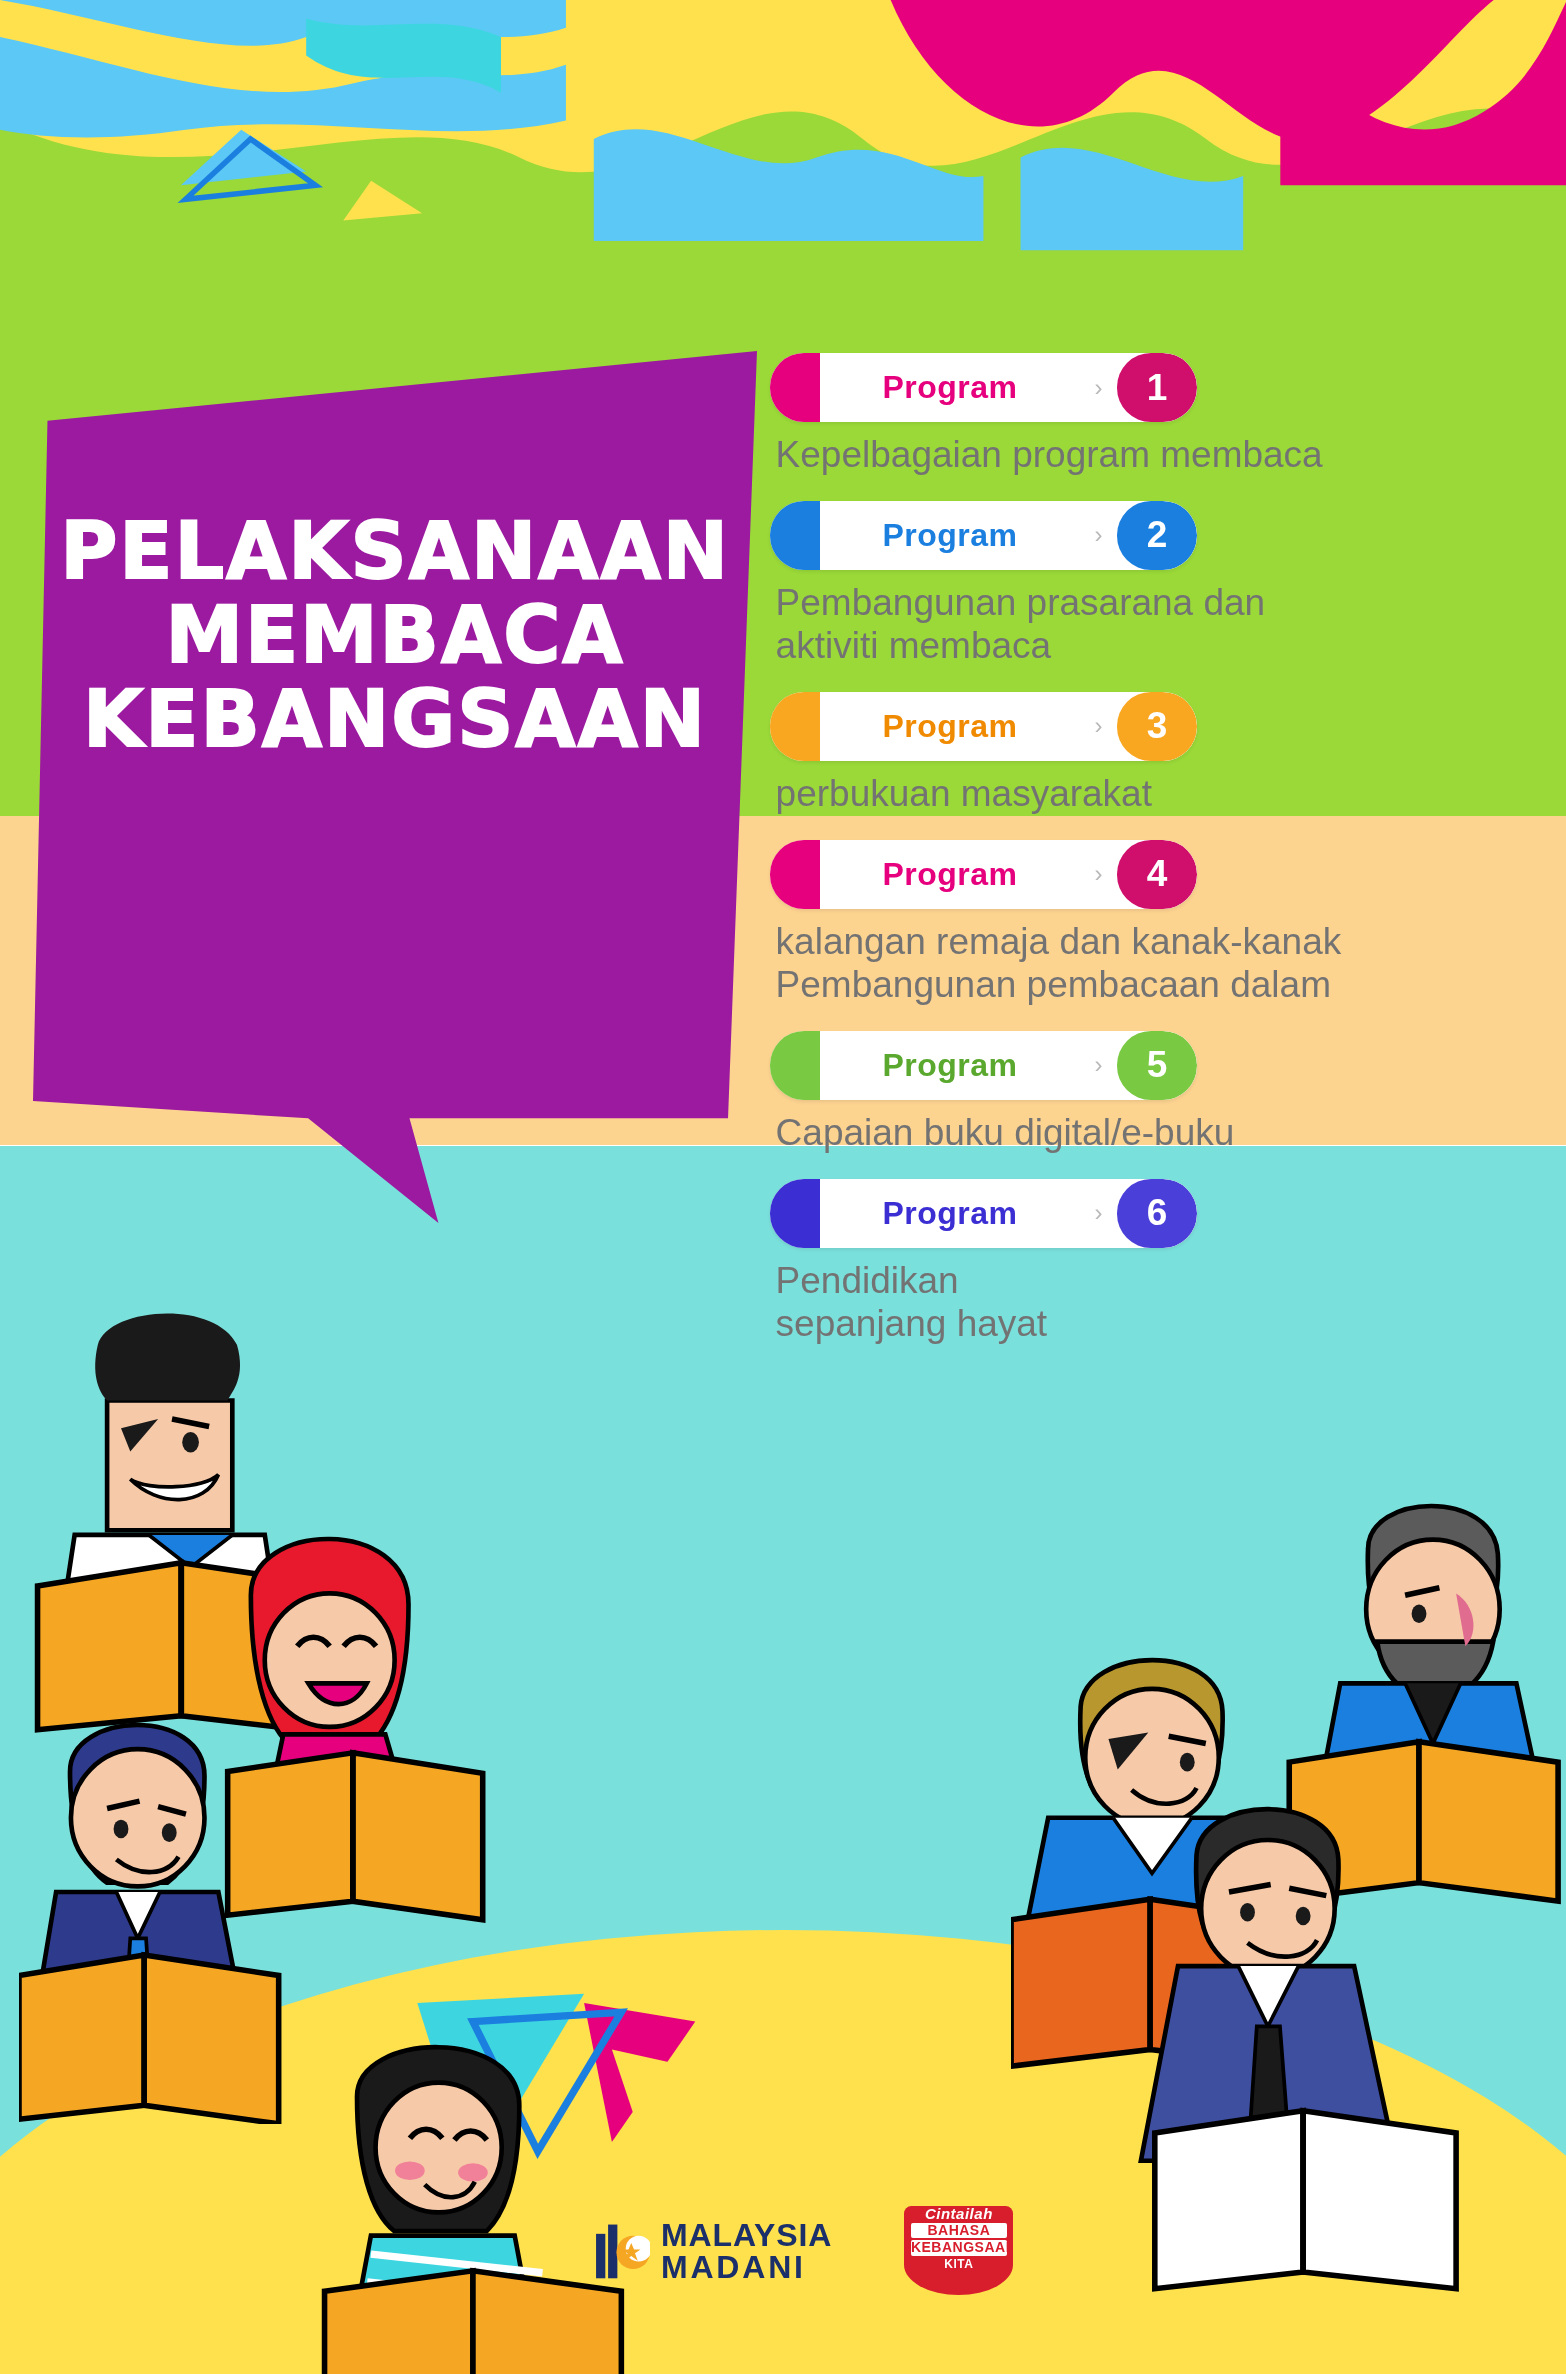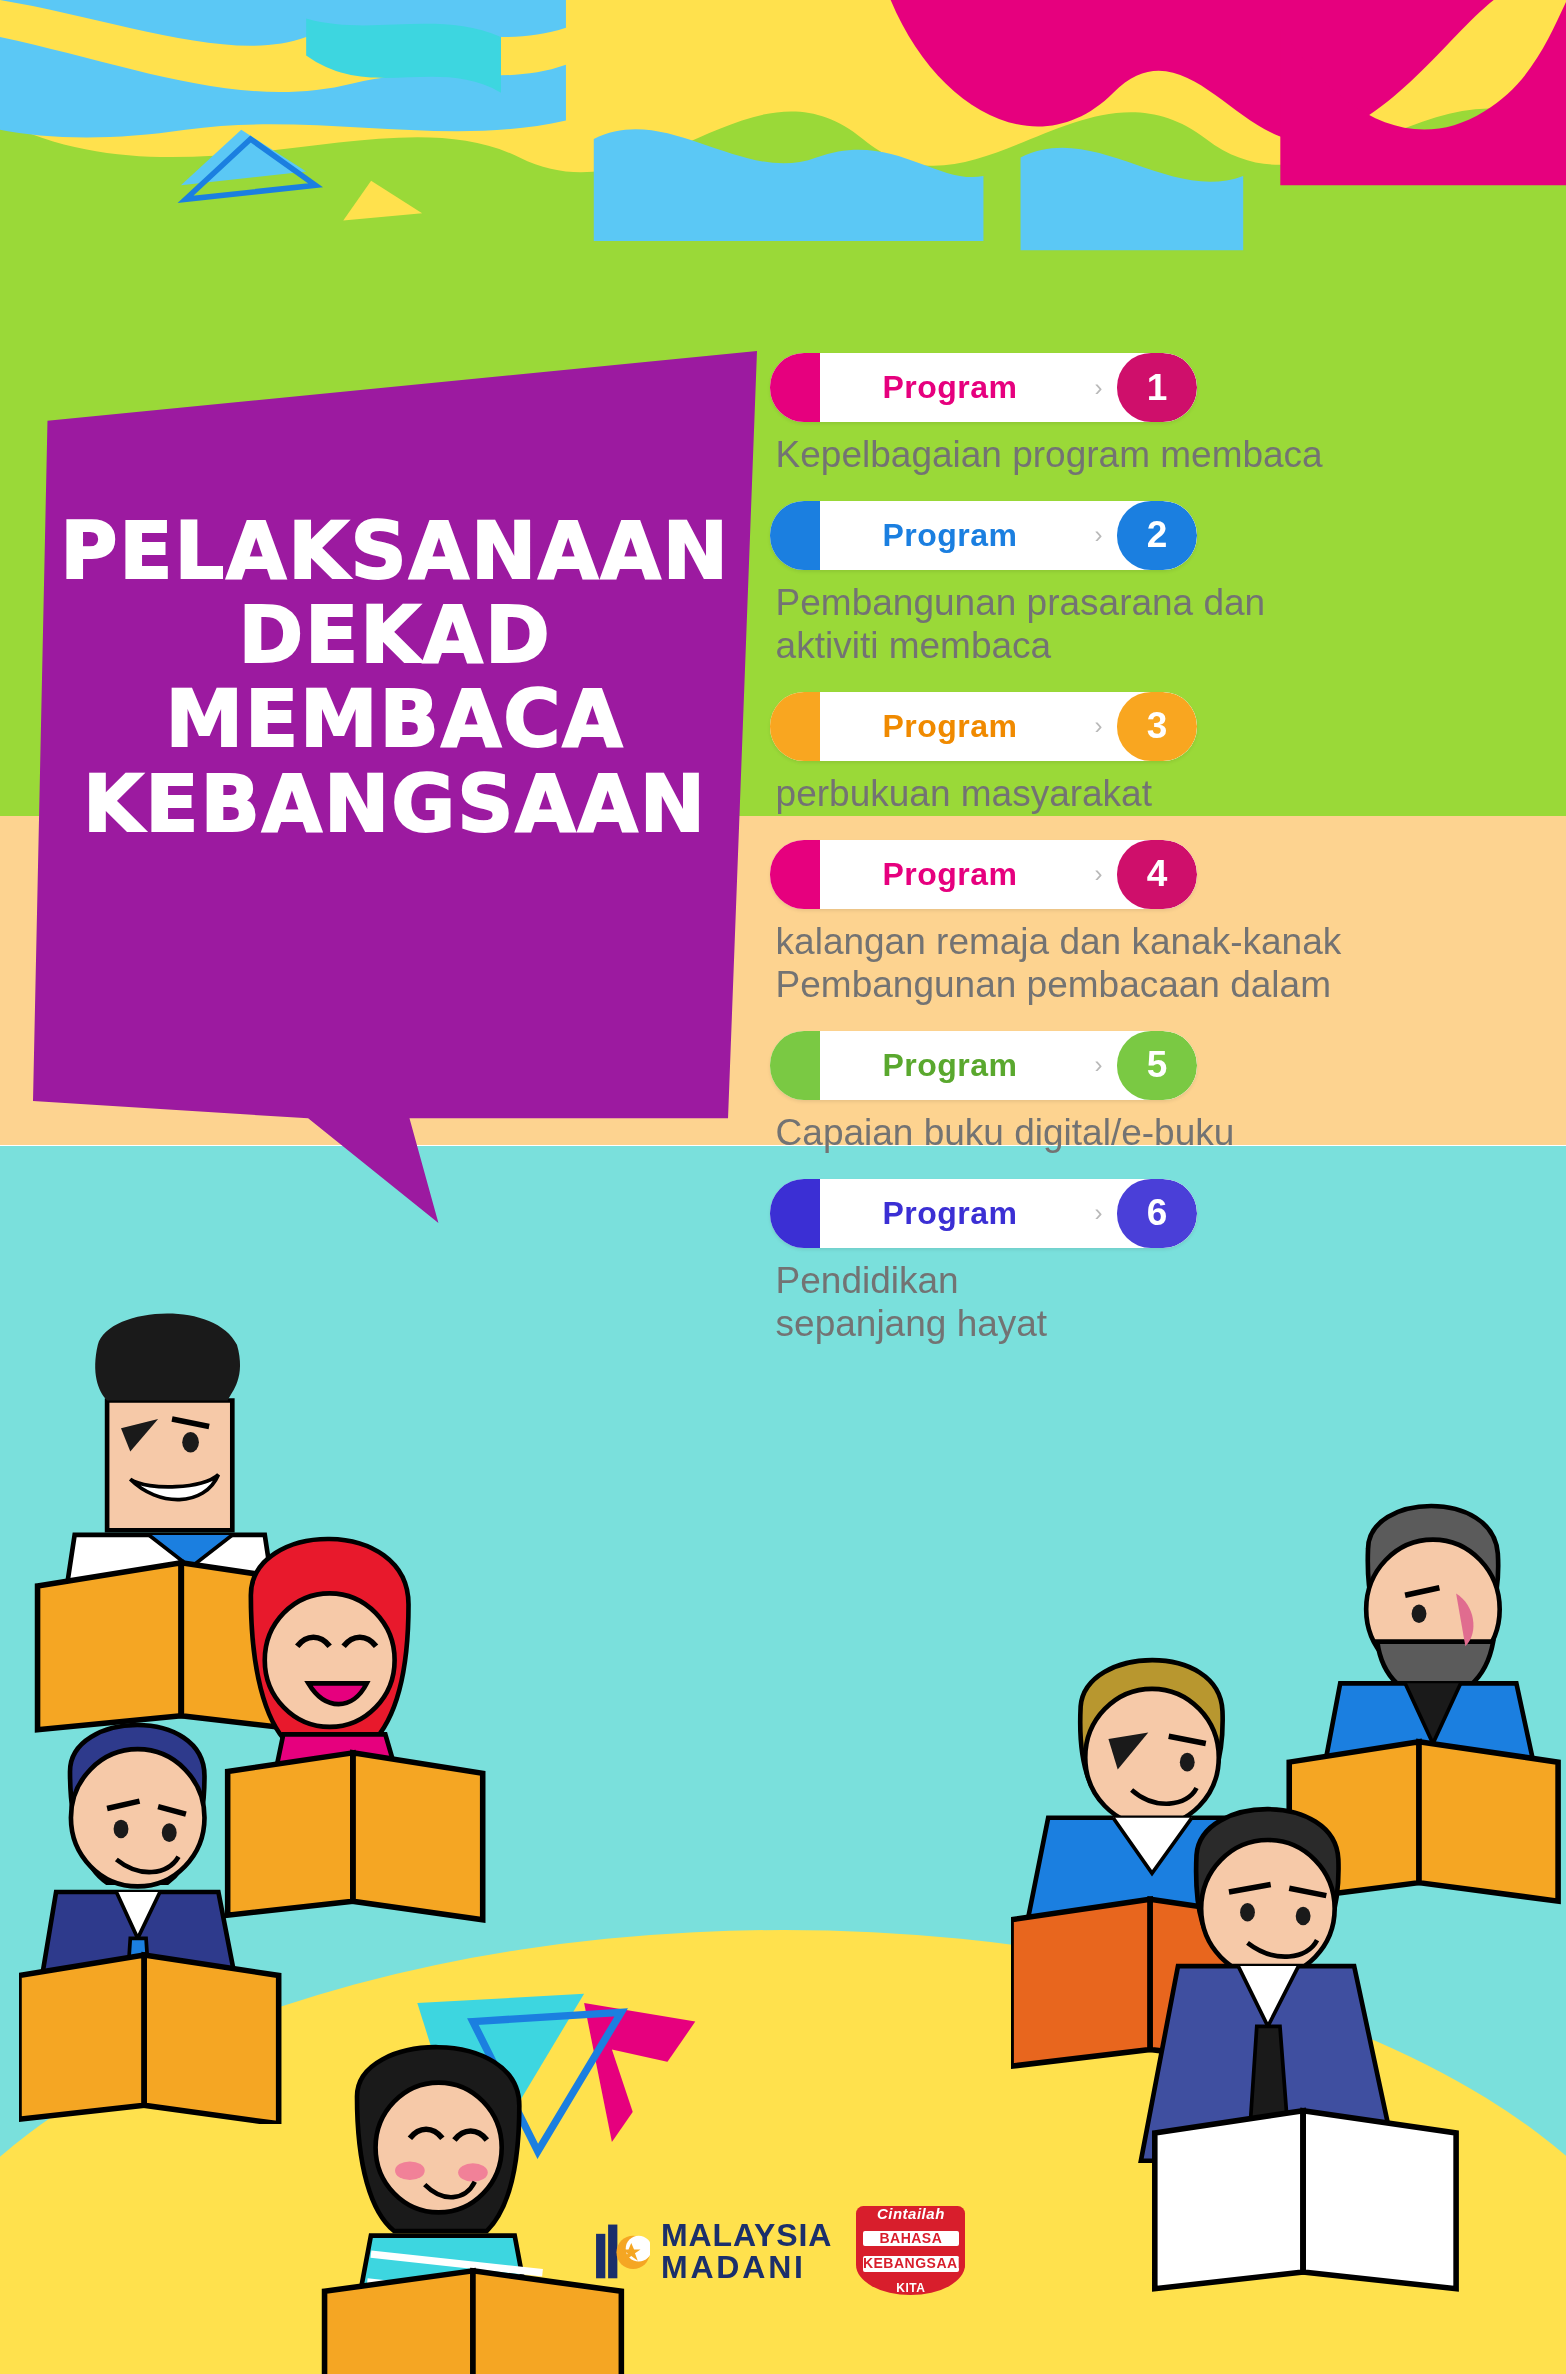--- a/index.html
+++ b/index.html
@@ -173,28 +173,29 @@
   .madani-text .t2 { letter-spacing: 2.8px; }
   .logo-bahasa {
     width: 109px;
     height: 89px;
     background: #d81e2c;
     border-radius: 7.4px 7.4px 50% 50% / 7.4px 7.4px 34% 34%;
     color: #ffffff;
     display: flex;
     flex-direction: column;
     align-items: center;
-    justify-content: space-between;
+    justify-content: flex-start;
     text-align: center;
     font-weight: bold;
     font-size: 14px;
     line-height: 1.12;
     letter-spacing: 0.5px;
     position: relative;
     overflow: hidden;
+    margin-left: 48px;
   }
   .logo-bahasa .l1 { font-style: italic; font-size: 15px; }
   .logo-bahasa .l2 { background:#fff; color:#d81e2c; width: 88%; border-radius:1.9px; }
   .logo-bahasa .l3 { background:#fff; color:#d81e2c; width: 88%; border-radius:1.9px; margin-top:1.9px;}
   .logo-bahasa .l4 { margin-top:1.9px; font-size: 12px; }
 </style>
 </head>
 <body>
 
 <div class="poster">
@@ -227,21 +228,20 @@
     <polygon points="120,40 300,30 180,230" fill="#3dd6e0"></polygon>
     <polygon points="300,40 420,60 330,190" fill="#e6007e"></polygon>
     <polygon points="180,60 340,50 250,200" fill="none" stroke="#1b7fe0" stroke-width="8"></polygon>
     <polygon points="330,90 420,110 360,180" fill="#ffe14d"></polygon>
   </svg>
 
   <div class="bubble-wrap">
     <div class="bubble"></div>
     <div class="title">
       <div>Pelaksanaan</div>
-      <div>Dekad</div>
       <div>Membaca</div>
       <div>Kebangsaan</div>
     </div>
   </div>
 
   <div class="programs">
 
     <div class="prog-item">
       <div class="pill">
         <div class="pill-cap" style="background:#e6007e"></div>

